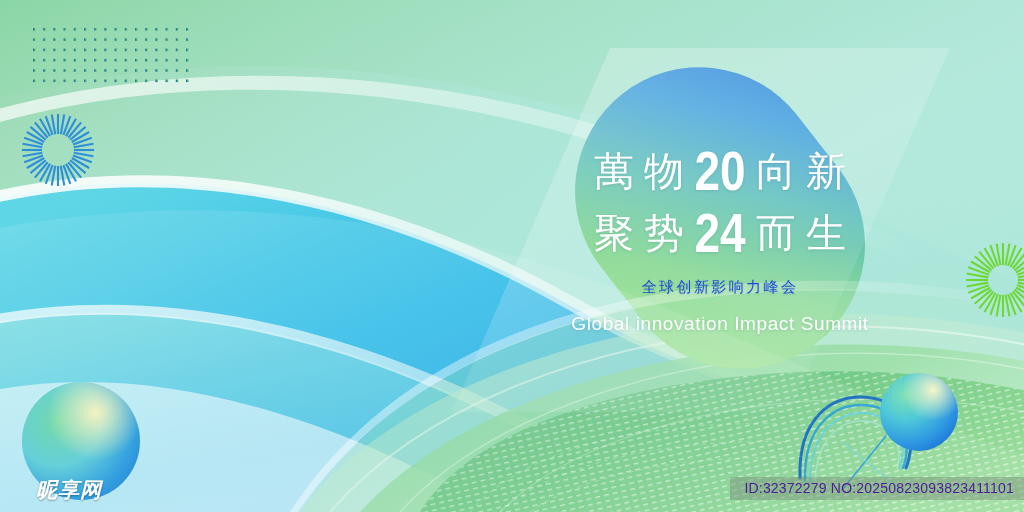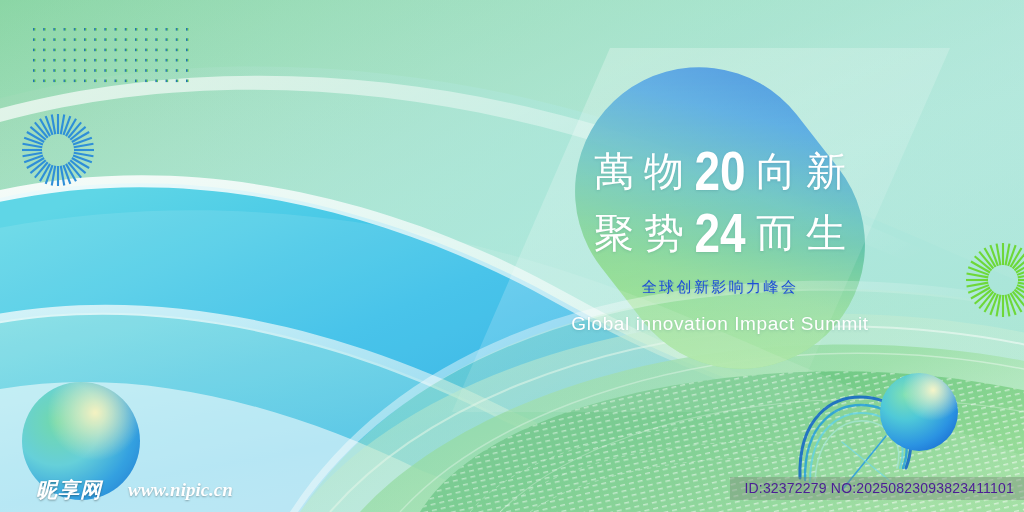--- a/index.html
+++ b/index.html
@@ -512,18 +512,17 @@
       <span class="cn-char">而</span>
       <span class="cn-char">生</span>
     </div>
 
     <div id="sub-cn">全球创新影响力峰会</div>
     <div id="sub-en">Global innovation Impact Summit</div>
   </div>
 
   <div id="watermark">
     <span id="wm-logo">昵享网</span>
-    <span id="wm-url">www.nipic.cn</span>
   </div>
 
   <div id="id-strip">ID:32372279 NO:20250823093823411101</div>
 
 </div>
 
 </body></html>

